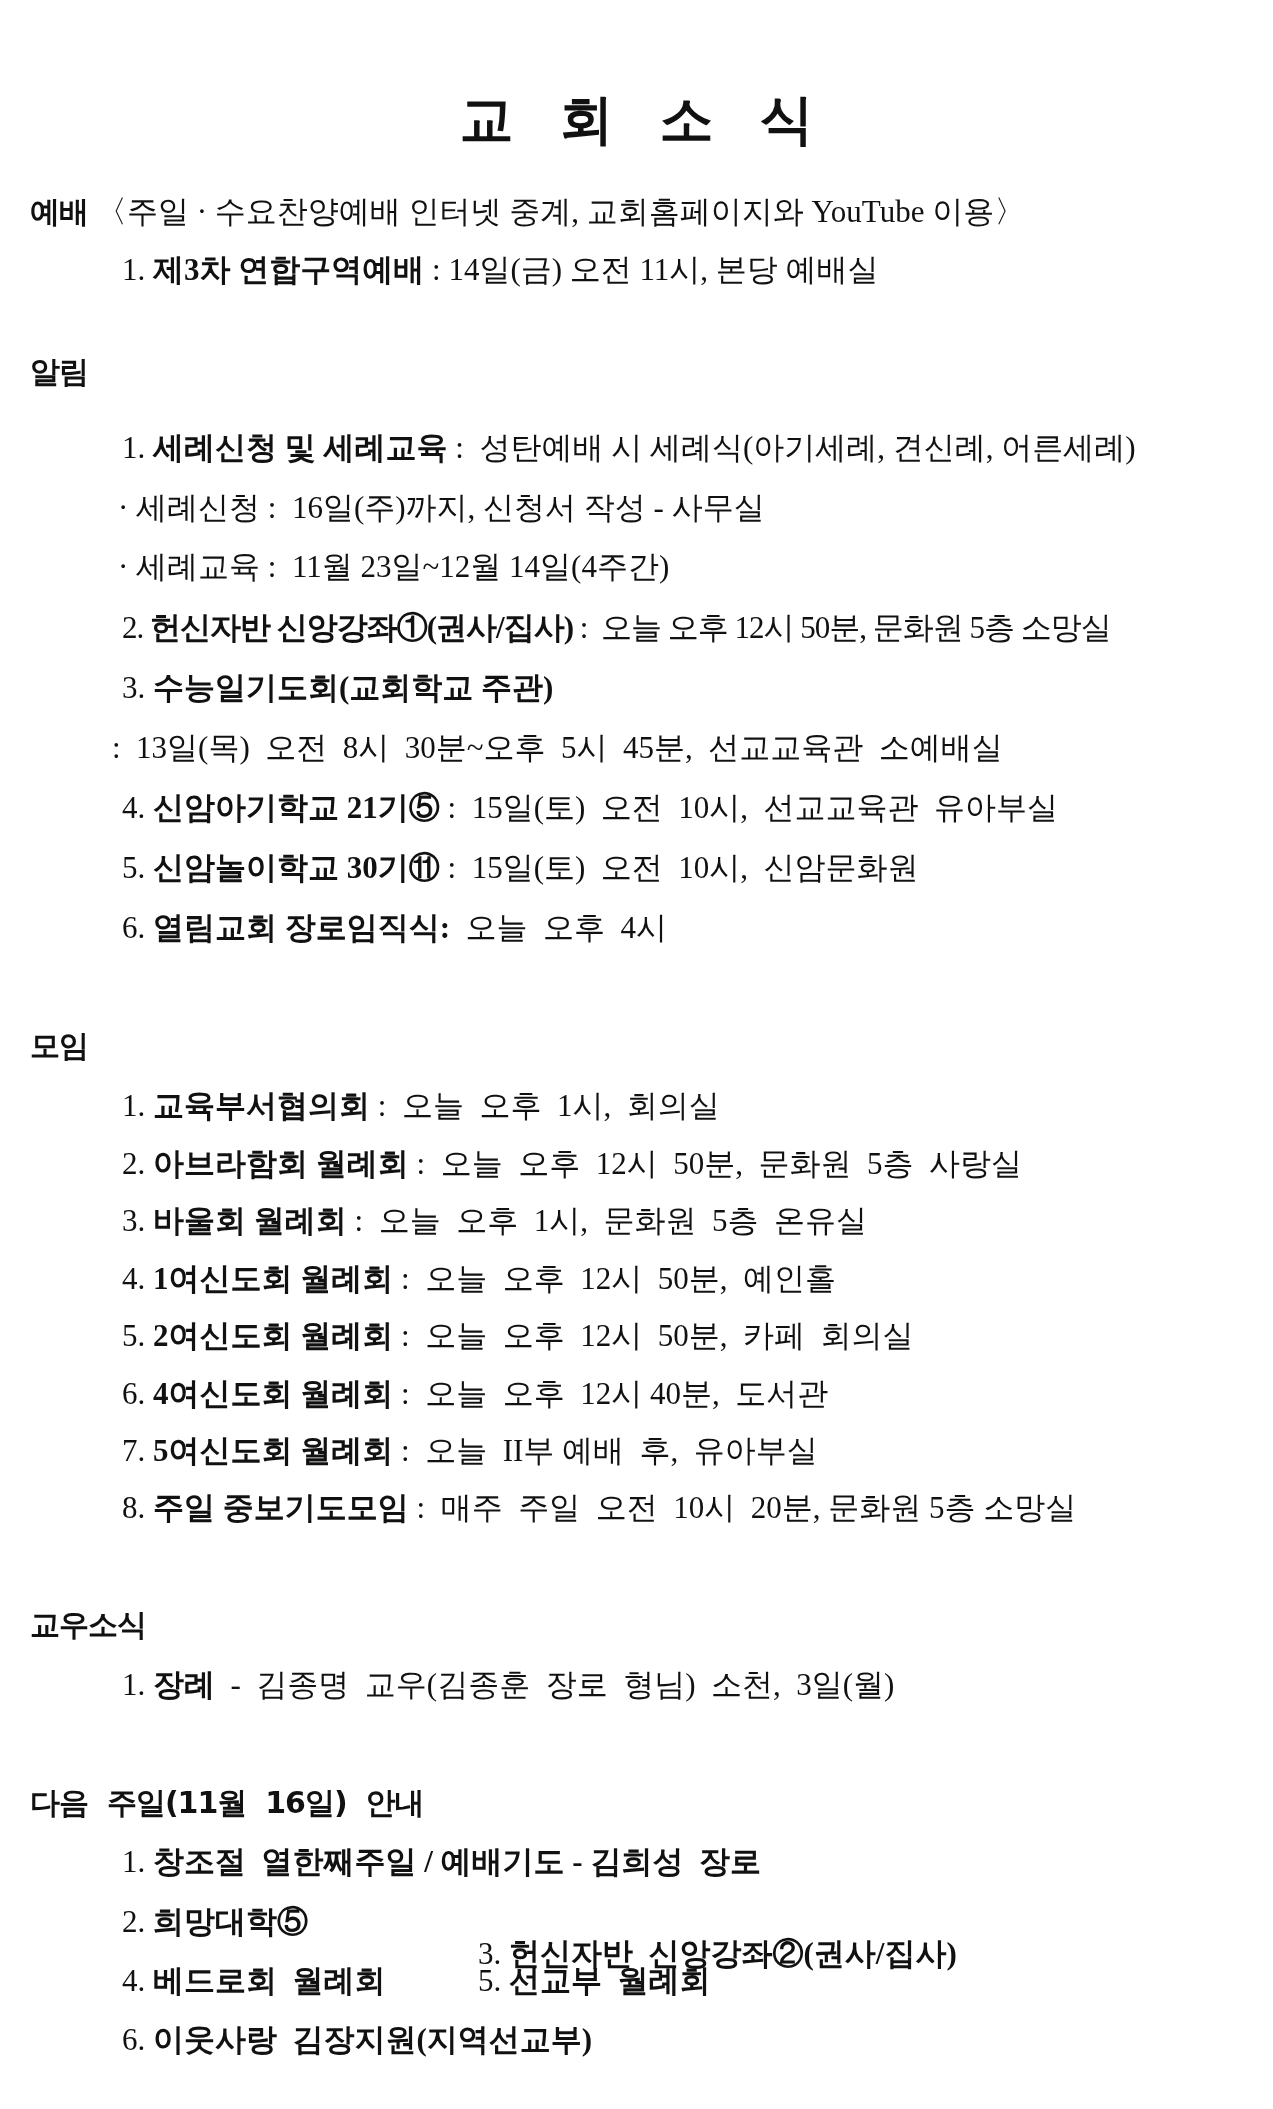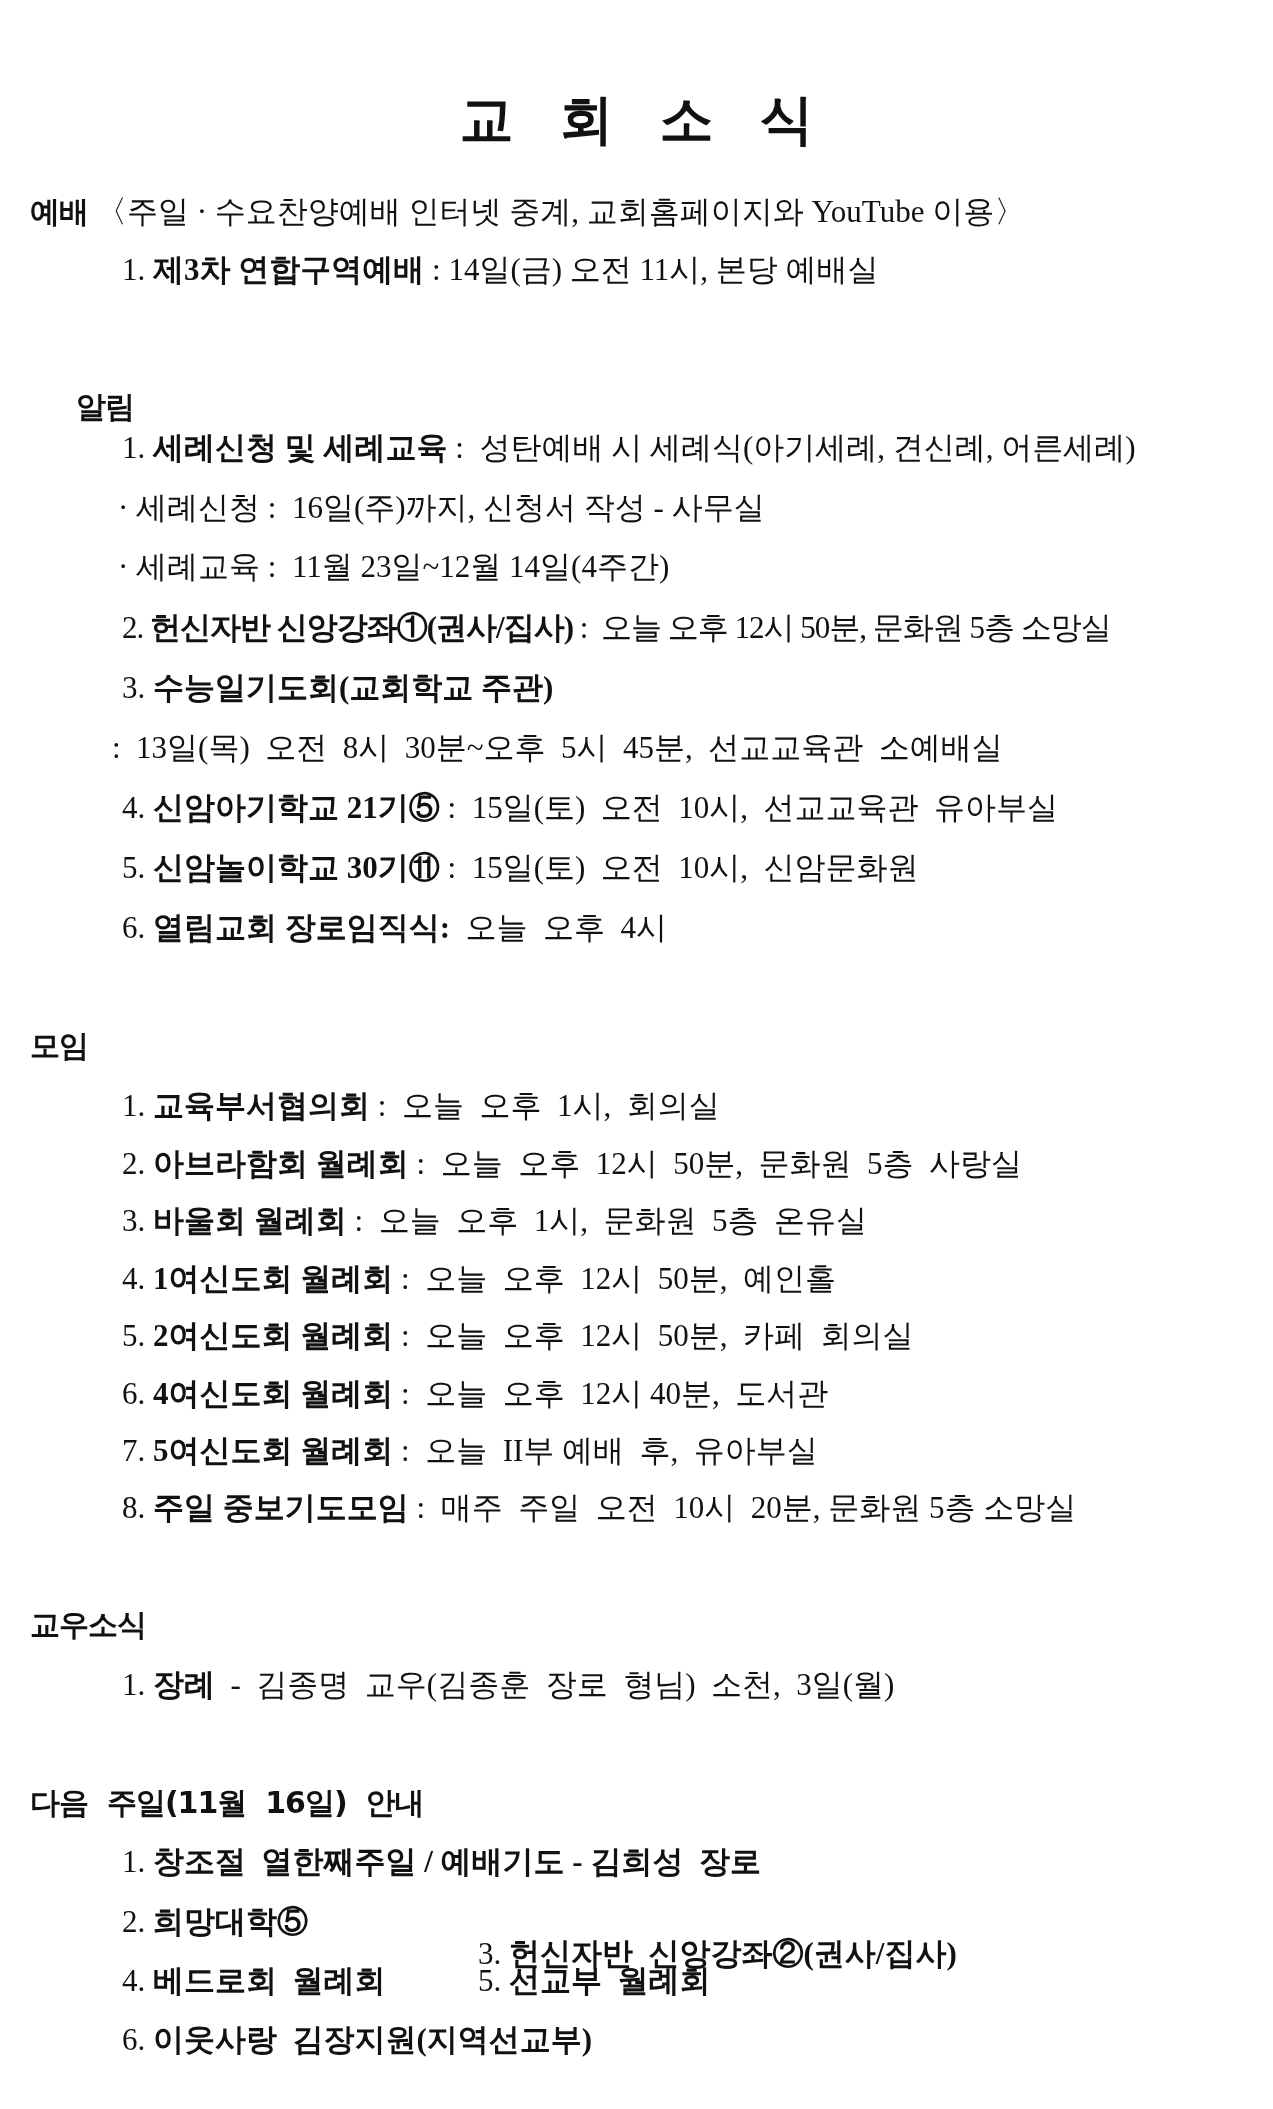--- a/index.html
+++ b/index.html
@@ -75,21 +75,21 @@
 </div>
 
 <div class="line heading l-head" style="top:192px;">
   <span>예배</span><span class="note">〈주일 · 수요찬양예배  인터넷  중계,  교회홈페이지와  YouTube  이용〉</span>
 </div>
 <div class="line l1" style="top:250px;">
   <span class="num">1.</span>
   <span class="bold">제3차  연합구역예배</span><span class="sep"> : </span><span>14일(금)  오전  11시,  본당  예배실</span>
 </div>
 
-<div class="line heading l-head" style="top:387px;margin-left:46px;">
+<div class="line heading l-head" style="top:352px;">
   <span>알림</span>
 </div>
 <div class="line l1" style="top:428px;">
   <span class="num">1.</span>
   <span class="bold">세례신청 및 세례교육</span><span class="sep"> :  </span><span>성탄예배 시 세례식(아기세례, 견신례, 어른세례)</span>
 </div>
 <div class="line l-bullet" style="top:488px;">
   <span>·</span>
   <span>세례신청</span><span class="sep"> :  </span><span>16일(주)까지,  신청서 작성 - 사무실</span>
 </div>

